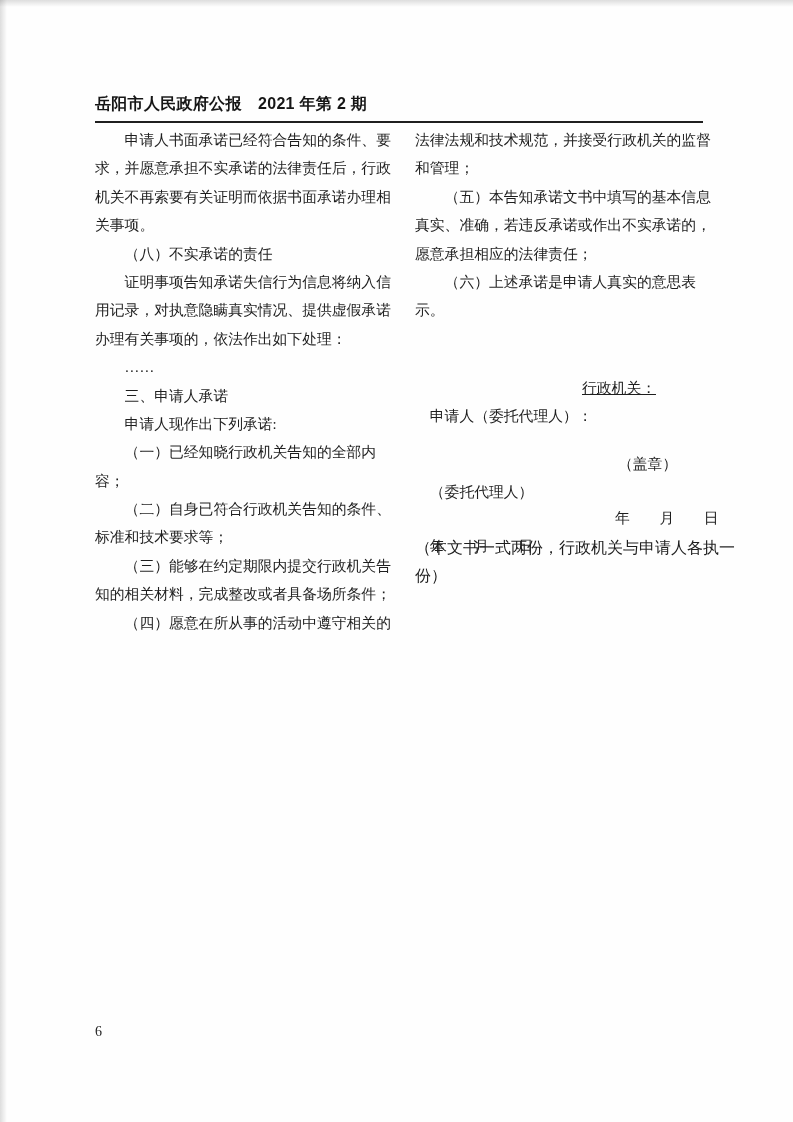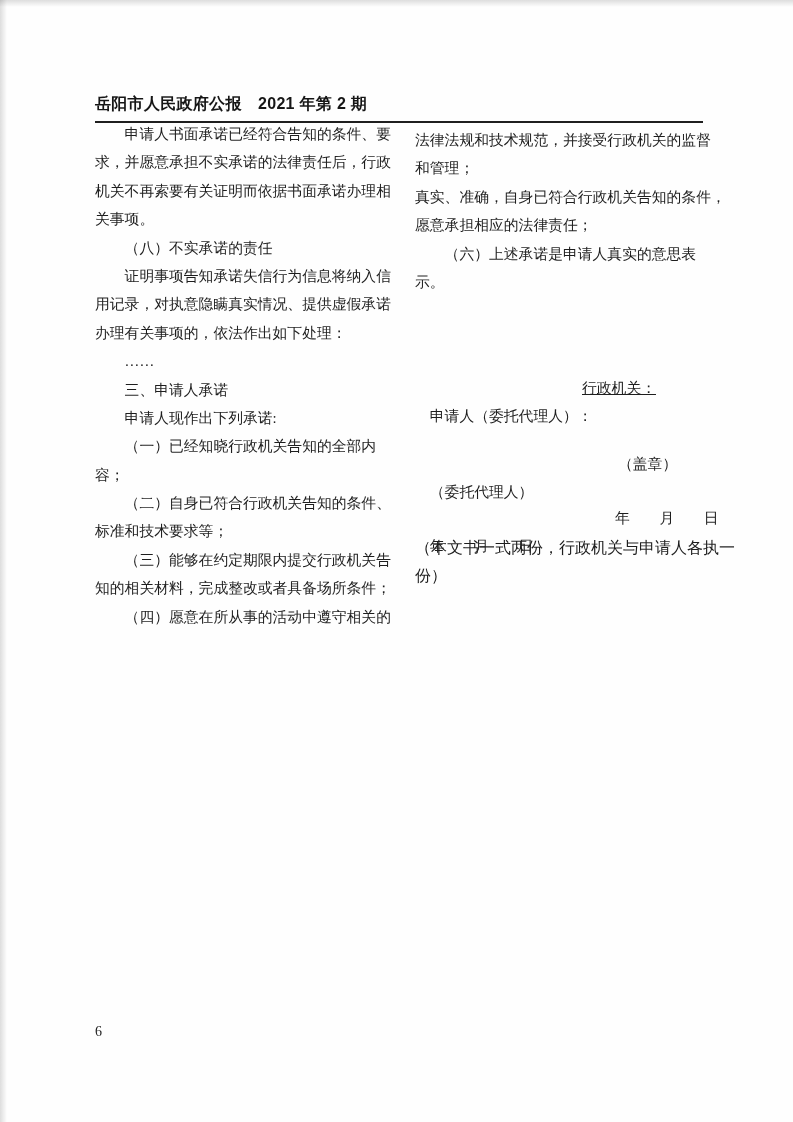--- a/index.html
+++ b/index.html
@@ -42,21 +42,21 @@
     background: #1f1f1f;
   }
   .col {
     position: absolute;
     width: 306px;
     font-size: 14.8px;
     line-height: 28.4px;
     letter-spacing: 0;
     white-space: pre;
   }
-  .col-left  { left: 95px;  top: 120px; }
+  .col-left  { left: 95px;  top: 126px; }
   .col-right { left: 415px; top: 126px; }
   .tl { height: 28.4px; }
   .sig-row {
     position: absolute;
     left: 415px;
     width: 330px;
     font-size: 14.8px;
     line-height: 28.4px;
     white-space: pre;
   }
@@ -89,21 +89,21 @@
 
   <div class="scan-edge-top"></div>
   <div class="scan-edge-left"></div>
 
   <div class="header-title">岳阳市人民政府公报　2021 年第 2 期</div>
 
   <div class="header-rule"></div>
 
   <div class="col col-left"><div class="tl">　　申请人书面承诺已经符合告知的条件、要</div><div class="tl">求，并愿意承担不实承诺的法律责任后，行政</div><div class="tl">机关不再索要有关证明而依据书面承诺办理相</div><div class="tl">关事项。</div><div class="tl">　　（八）不实承诺的责任</div><div class="tl">　　证明事项告知承诺失信行为信息将纳入信</div><div class="tl">用记录，对执意隐瞒真实情况、提供虚假承诺</div><div class="tl">办理有关事项的，依法作出如下处理：</div><div class="tl">　　……</div><div class="tl">　　三、申请人承诺</div><div class="tl">　　申请人现作出下列承诺:</div><div class="tl">　　（一）已经知晓行政机关告知的全部内</div><div class="tl">容；</div><div class="tl">　　（二）自身已符合行政机关告知的条件、</div><div class="tl">标准和技术要求等；</div><div class="tl">　　（三）能够在约定期限内提交行政机关告</div><div class="tl">知的相关材料，完成整改或者具备场所条件；</div><div class="tl">　　（四）愿意在所从事的活动中遵守相关的</div></div>
 
-  <div class="col col-right"><div class="tl">法律法规和技术规范，并接受行政机关的监督</div><div class="tl">和管理；</div><div class="tl">真实、准确，自身已符合行政机关告知的条件，</div><div class="tl">愿意承担相应的法律责任；</div><div class="tl">　　（六）上述承诺是申请人真实的意思表</div><div class="tl">示。</div></div>
+  <div class="col col-right"><div class="tl">法律法规和技术规范，并接受行政机关的监督</div><div class="tl">和管理；</div><div class="tl">　　（五）本告知承诺文书中填写的基本信息</div><div class="tl">真实、准确，若违反承诺或作出不实承诺的，</div><div class="tl">愿意承担相应的法律责任；</div><div class="tl">　　（六）上述承诺是申请人真实的意思表</div><div class="tl">示。</div></div>
 
   <div class="sig-row sig-row1">
     <span>申请人（委托代理人）：</span>
     <span class="sig-right-1">行政机关：</span>
   </div>
 
   <div class="sig-row sig-row2">
     <span>（委托代理人）</span>
     <span class="sig-right-2">（盖章）</span>
   </div>

